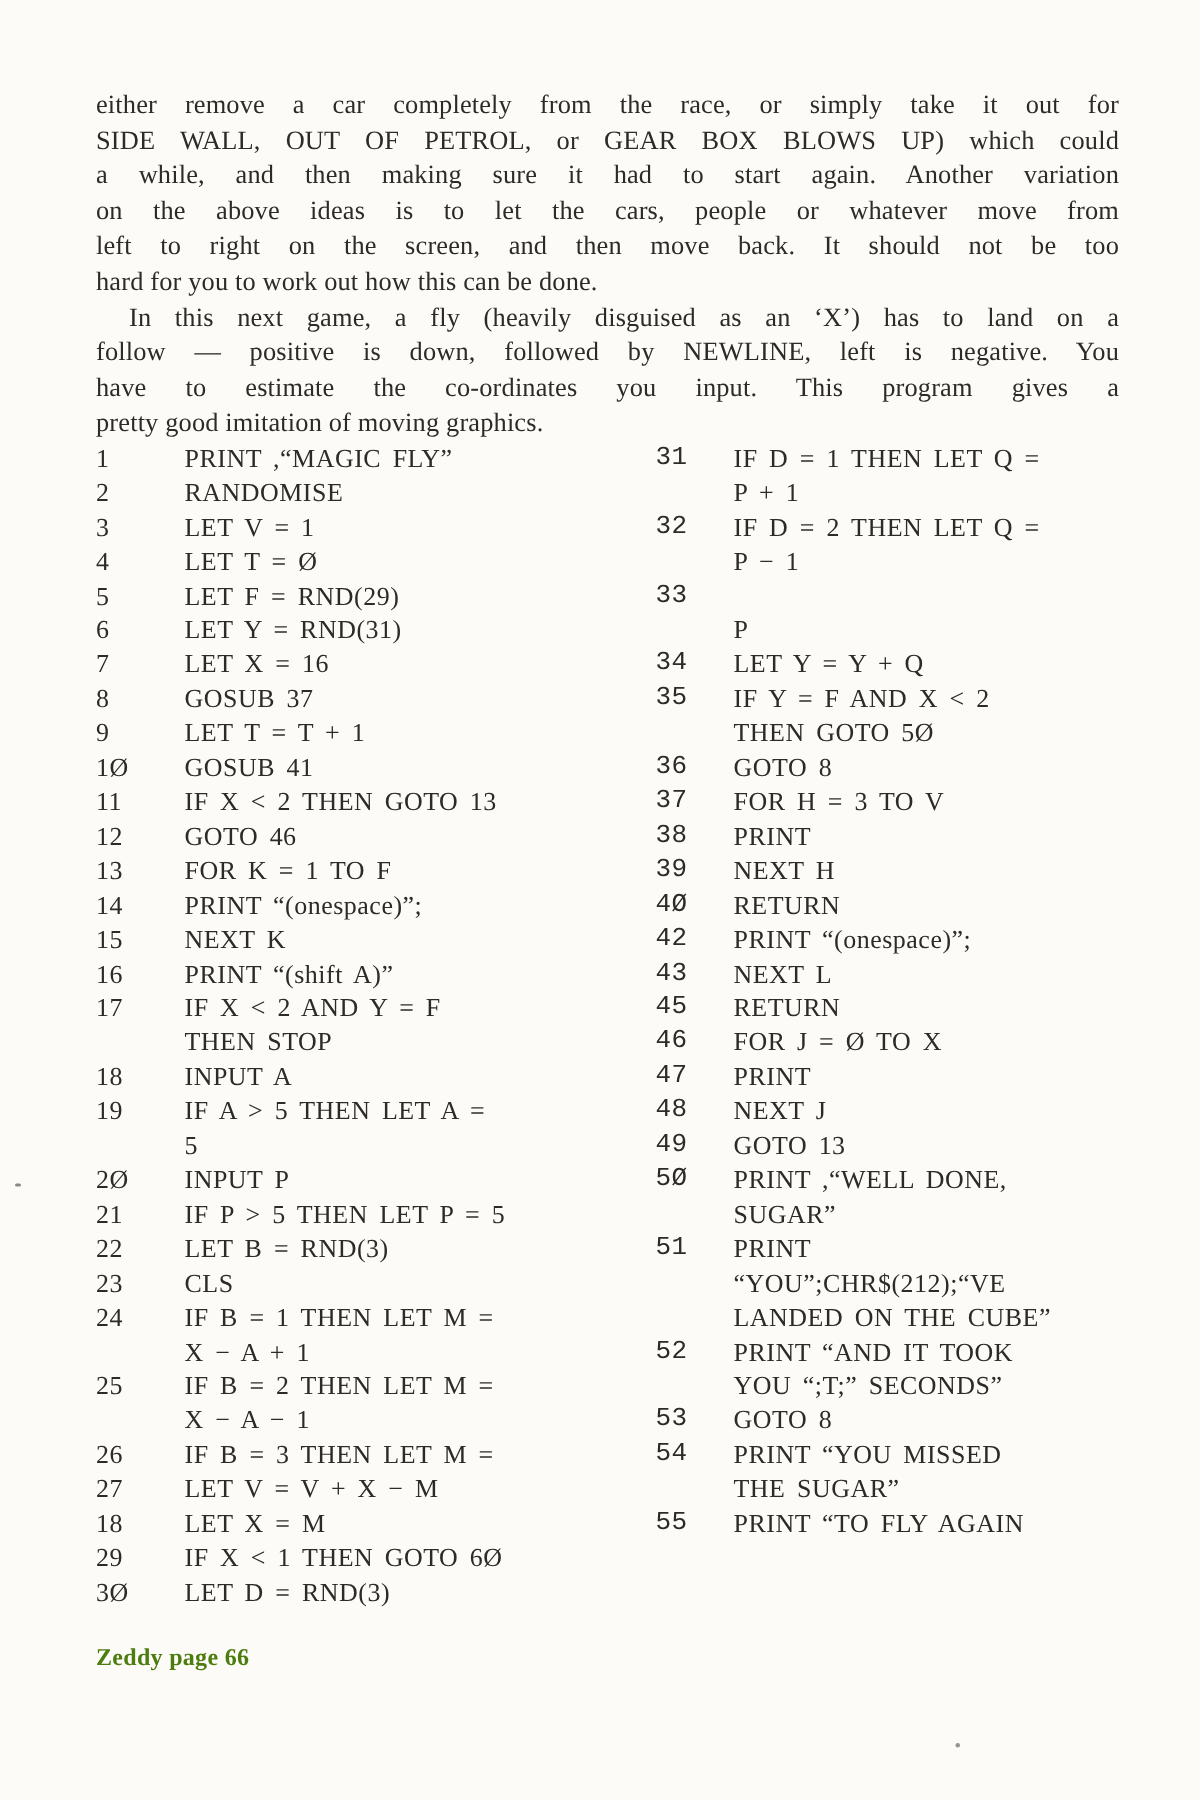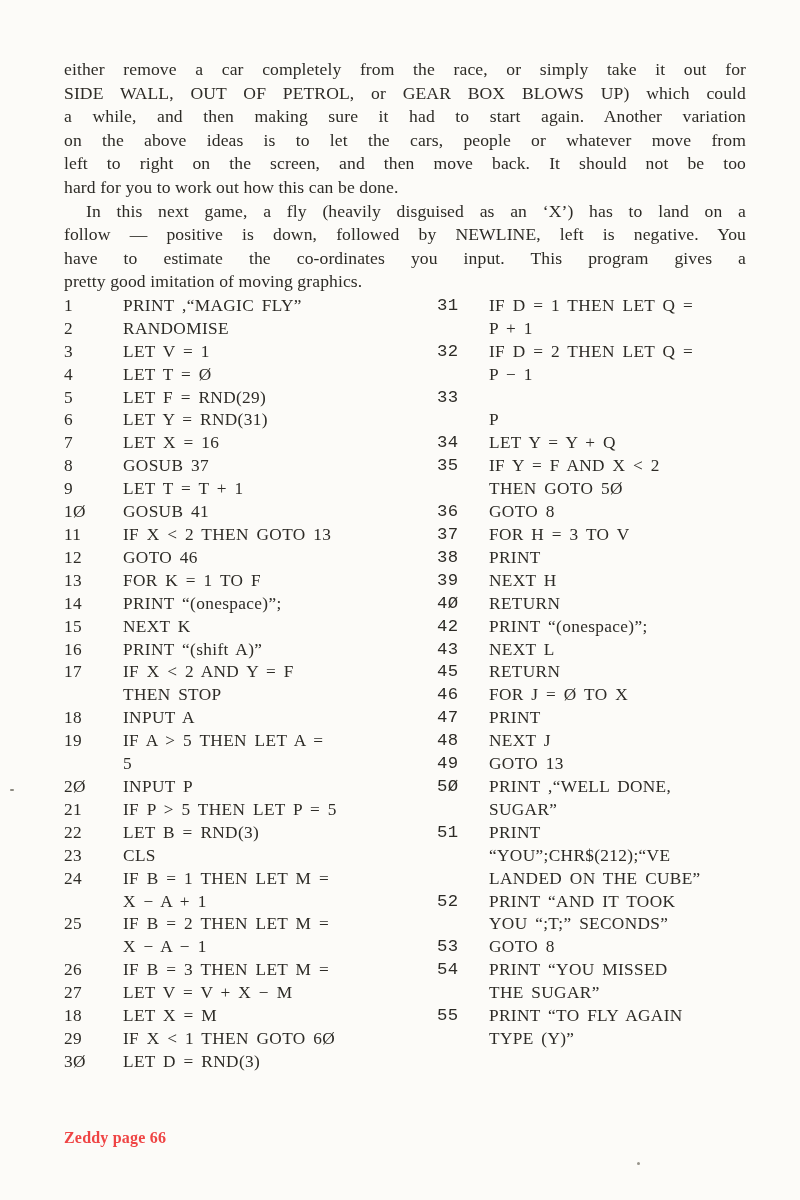--- a/index.html
+++ b/index.html
@@ -53,25 +53,25 @@
   }
   .col-right .cnum { flex-basis: 52px; width: 52px; font-family: Liberation Mono, monospace; }
   .ccode {
     white-space: pre;
     letter-spacing: 0.35px;
     word-spacing: 3px;
   }
   .page-footer {
     position: absolute;
     left: 64px;
-    top: 1129px;
+    top: 1097px;
     font-size: 16px;
     font-weight: 700;
     letter-spacing: 0.2px;
-    color: #ef4444;
+    color: #4d7c0f;
   }
   
   .speck-a {
     position: absolute;
     left: 10px;
     top: 789px;
     width: 4px;
     height: 2px;
     background: #8d8a81;
     border-radius: 1px;
@@ -366,24 +366,20 @@
           <span class="ccode">PRINT “YOU MISSED</span>
         </div>
         <div class="crow">
           <span class="cnum"></span>
           <span class="ccode">THE SUGAR”</span>
         </div>
         <div class="crow">
           <span class="cnum">55</span>
           <span class="ccode">PRINT “TO FLY AGAIN</span>
         </div>
-        <div class="crow">
-          <span class="cnum"></span>
-          <span class="ccode">TYPE (Y)”</span>
-        </div>
       </div>
   </div>
 </div>
 
 <div class="page-footer">Zeddy page 66</div>
 
 <div class="speck-a"></div>
 <div class="speck-b"></div>
 
 </body></html>

